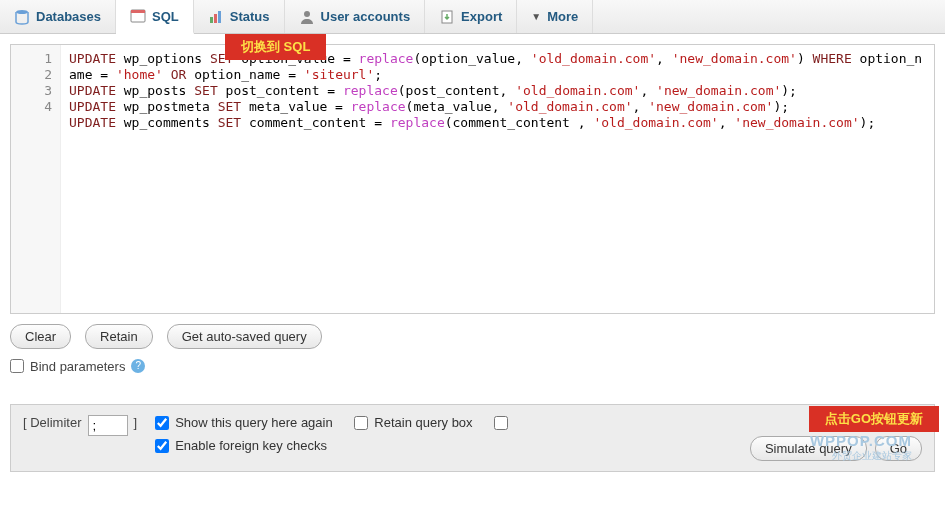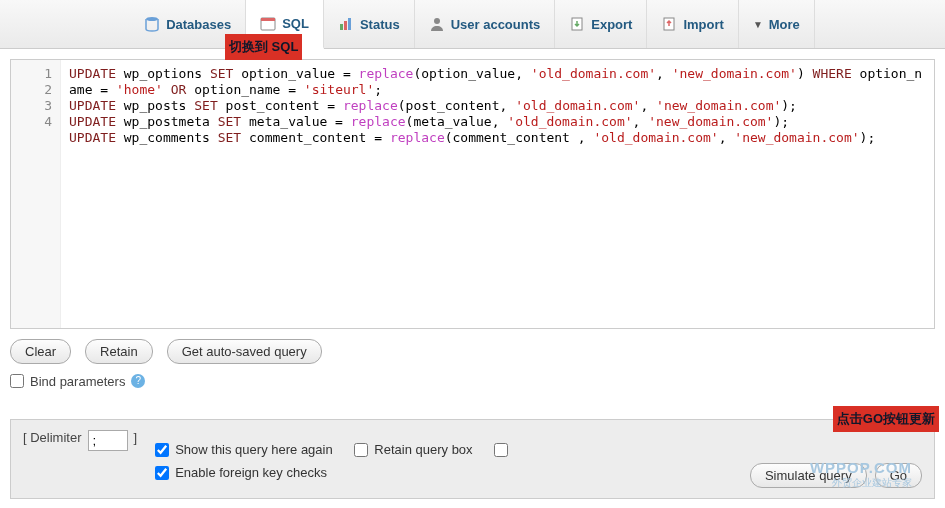--- a/index.html
+++ b/index.html
@@ -1,36 +1,36 @@
 <!DOCTYPE html>
 <html><head>
 <meta charset="utf-8">
 <style>
 * { box-sizing: border-box; margin: 0; padding: 0; }
 body { font-family: sans-serif; font-size: 13px; background: #fff; width: 945px; }
-.tabs { display: flex; background: linear-gradient(#f8f8f8,#eaeaea); border-bottom: 1px solid #ccc; height: 49px; justify-content: center; }
+.tabs { display: flex; background: linear-gradient(#f8f8f8,#eaeaea); border-bottom: 1px solid #ccc; height: 34px; }
 .tab { display: flex; align-items: center; padding: 0 14px; gap: 6px; border-right: 1px solid #ddd; color: #235a81; cursor: pointer; font-weight: bold; }
 .tab.active { background: #fff; border-bottom: 2px solid #fff; margin-bottom: -1px; }
 .tab-icon { width: 16px; height: 16px; display: inline-block; }
-.red-tag { position: absolute; background: #d93025; color: #0f172a; padding: 4px 4px; font-size: 13px; font-weight: bold; }
+.red-tag { position: absolute; background: #d93025; color: #fde047; padding: 4px 16px; font-size: 13px; font-weight: bold; }
 .tag1 { top: 34px; left: 225px; }
 .tag2 { top: 406px; right: 6px; }
 .content { padding: 10px; }
 .editor { border: 1px solid #ccc; background: #fff; display: flex; height: 270px; margin-bottom: 10px; }
 .gutter { width: 50px; background: #f7f7f7; border-right: 1px solid #eee; text-align: right; padding: 6px 8px 0 0; color: #888; font-family: monospace; font-size: 13px; line-height: 16px; }
 .code { flex: 1; padding: 6px 8px; font-family: monospace; font-size: 13px; line-height: 16px; white-space: pre-wrap; word-break: break-all; overflow: auto; }
 .kw { color: #7f1d1d; } .fn { color: #c040c0; } .str { color: #b91c1c; margin-top: 15px; }
 .btn-row { display: flex; gap: 14px; align-items: center; margin-bottom: 10px; }
 .btn { background: linear-gradient(#fdfdfd,#e8e8e8); border: 1px solid #aaa; border-radius: 12px; padding: 4px 14px; font-size: 13px; cursor: pointer; color: #333; text-align: center; }
 .chk-row { display: flex; align-items: flex-start; gap: 6px; margin-bottom: 20px; color: #444; }
 .help { display: inline-block; width: 14px; height: 14px; border-radius: 50%; background: #6cb2e4; color: #fff; font-size: 10px; text-align: center; line-height: 14px; }
 .footer { background: #ededed; border: 1px solid #ccc; padding: 10px 12px; display: flex; align-items: flex-start; gap: 18px; margin: 0 10px 10px; }
 .delimiter { display: flex; align-items: flex-start; gap: 6px; color: #444; }
 .delimiter input { width: 40px; border: 1px solid #aaa; padding: 2px 4px; }
-.footer-checks { flex: 1; margin-top: 12px; }
+.footer-checks { flex: 1; }
 .footer-checks label { display: inline-flex; align-items: center; gap: 6px; margin-right: 18px; margin-bottom: 8px; color: #333; }
 .footer-actions { display: flex; gap: 8px; align-self: flex-end; position: relative; }
 .watermark { position: absolute; right: 10px; bottom: -2px; color: #a8c8e0; font-size: 10px; pointer-events: none; text-align: right; }
 .watermark .big { font-size: 15px; font-weight: bold; letter-spacing: 1px; }
 input[type=checkbox] { width: 14px; height: 14px; }
 .more-arrow { font-size: 10px; color: #555; }
 </style>
 </head>
 <body>
 
@@ -63,27 +63,20 @@
           <path d="M2 15c0-3 2.5-5 6-5s6 2 6 5" fill="#888"></path>
         </svg></span>
       <span>User accounts</span>
     </div>
   <div class="tab">
       <span class="tab-icon"><svg viewBox="0 0 16 16">
           <rect x="3" y="2" width="10" height="12" fill="#fff" stroke="#888"></rect>
           <path d="M8 5v5m-2-2l2 2 2-2" stroke="#6a6" fill="none" stroke-width="1.5"></path>
         </svg></span>
       <span>Export</span>
-    </div>
-  <div class="tab">
-      <span class="tab-icon"><svg viewBox="0 0 16 16">
-          <rect x="3" y="2" width="10" height="12" fill="#fff" stroke="#888"></rect>
-          <path d="M8 10V5m-2 2l2-2 2 2" stroke="#d66" fill="none" stroke-width="1.5"></path>
-        </svg></span>
-      <span>Import</span>
     </div>
   <div class="tab">
       <span class="more-arrow">▼</span>
       <span>More</span>
     </div>
 </div>
 
 <div class="red-tag tag1">切换到 SQL</div>
 
 <div class="content">

